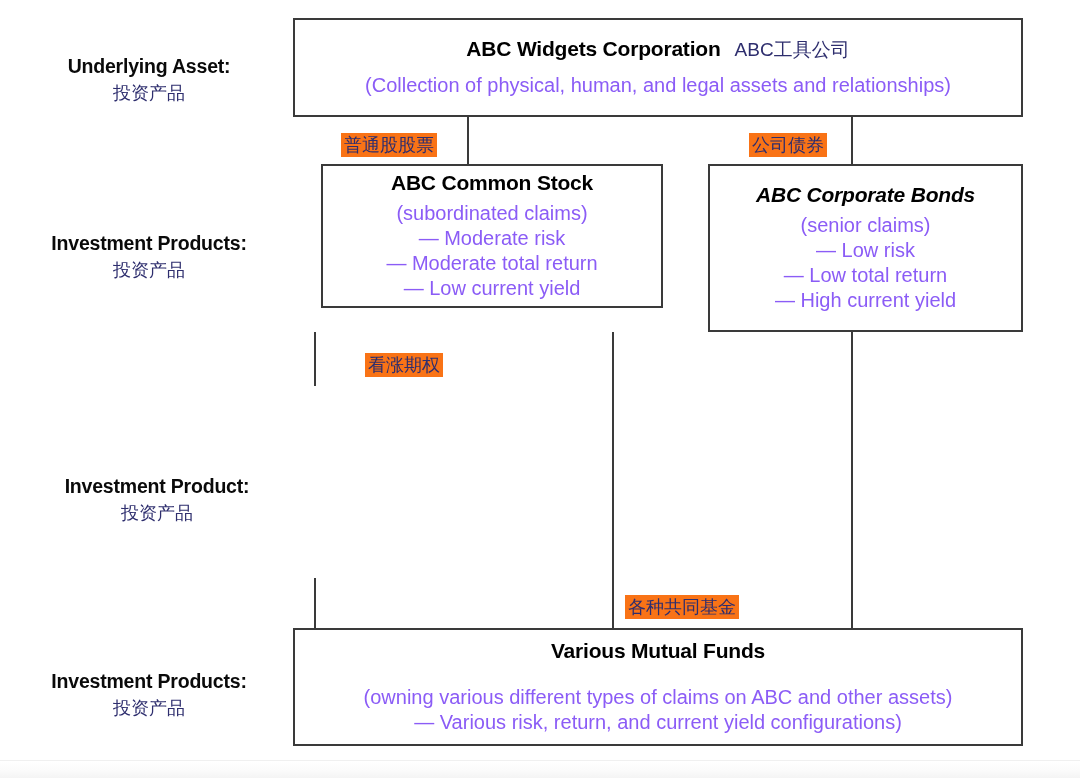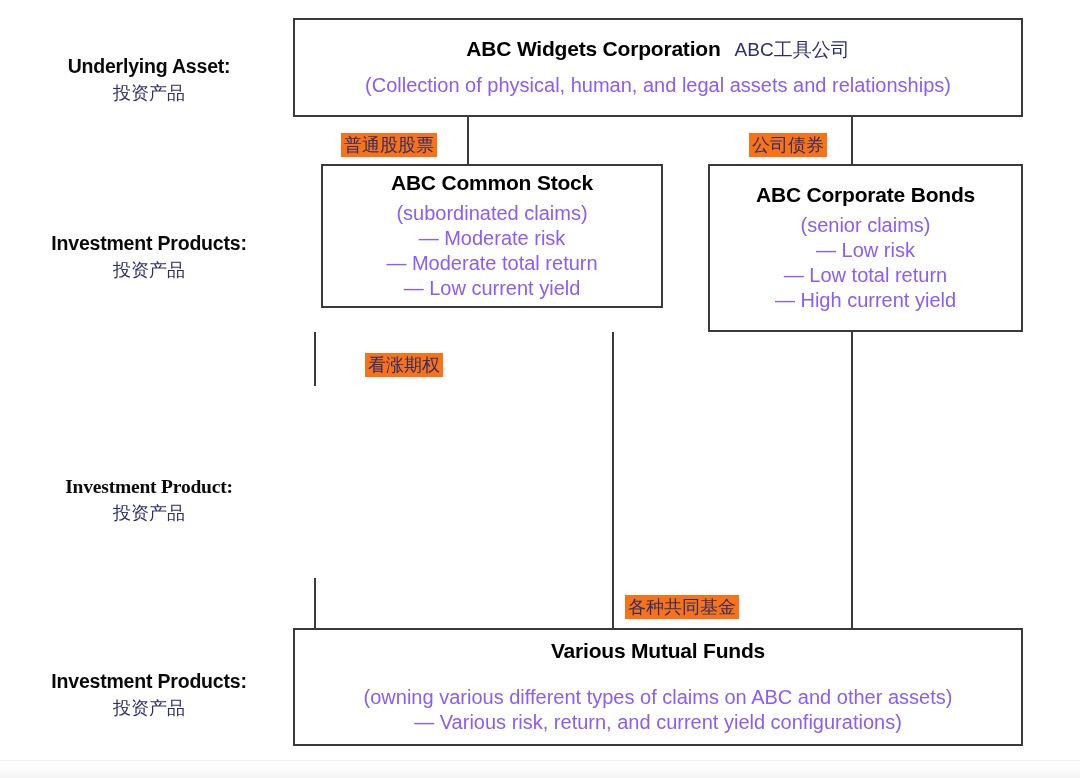--- a/index.html
+++ b/index.html
@@ -146,21 +146,21 @@
   <div class="row-label" style="left:0px; top:55px; width:290px;">
     <span class="en">Underlying Asset:</span>
     <span class="zh">投资产品</span>
   </div>
 
   <div class="row-label" style="left:0px; top:232px; width:290px;">
     <span class="en">Investment Products:</span>
     <span class="zh">投资产品</span>
   </div>
 
-  <div class="row-label" style="left:0px; top:475px; width:290px;font-family:Liberation Serif, serif;">
+  <div class="row-label" style="left:8px; top:475px; width:290px;">
     <span class="en">Investment Product:</span>
     <span class="zh">投资产品</span>
   </div>
 
   <div class="row-label" style="left:0px; top:670px; width:290px;">
     <span class="en">Investment Products:</span>
     <span class="zh">投资产品</span>
   </div>
 
   <div class="box" style="left:293px; top:18px; width:730px; height:99px;">
@@ -173,21 +173,21 @@
 
   <div class="box" style="left:293px; top:164px; width:342px; height:144px;margin-left:28px;">
     <div class="title" style="margin-bottom:6px;">ABC Common Stock</div>
     <div class="line">(subordinated claims)</div>
     <div class="line">— Moderate risk</div>
     <div class="line">— Moderate total return</div>
     <div class="line">— Low current yield</div>
   </div>
 
   <div class="box" style="left:708px; top:164px; width:315px; height:168px;">
-    <div class="title" style="margin-bottom:6px;">ABC Corporate Bonds</div>
+    <div class="title" style="margin-bottom:6px;font-style:italic;">ABC Corporate Bonds</div>
     <div class="line">(senior claims)</div>
     <div class="line">— Low risk</div>
     <div class="line">— Low total return</div>
     <div class="line">— High current yield</div>
   </div>
 
 
   <div class="box" style="left:293px; top:628px; width:730px; height:118px;">
     <div class="title" style="margin-bottom:22px;">Various Mutual Funds</div>
     <div class="line">(owning various different types of claims on ABC and other assets)</div>

